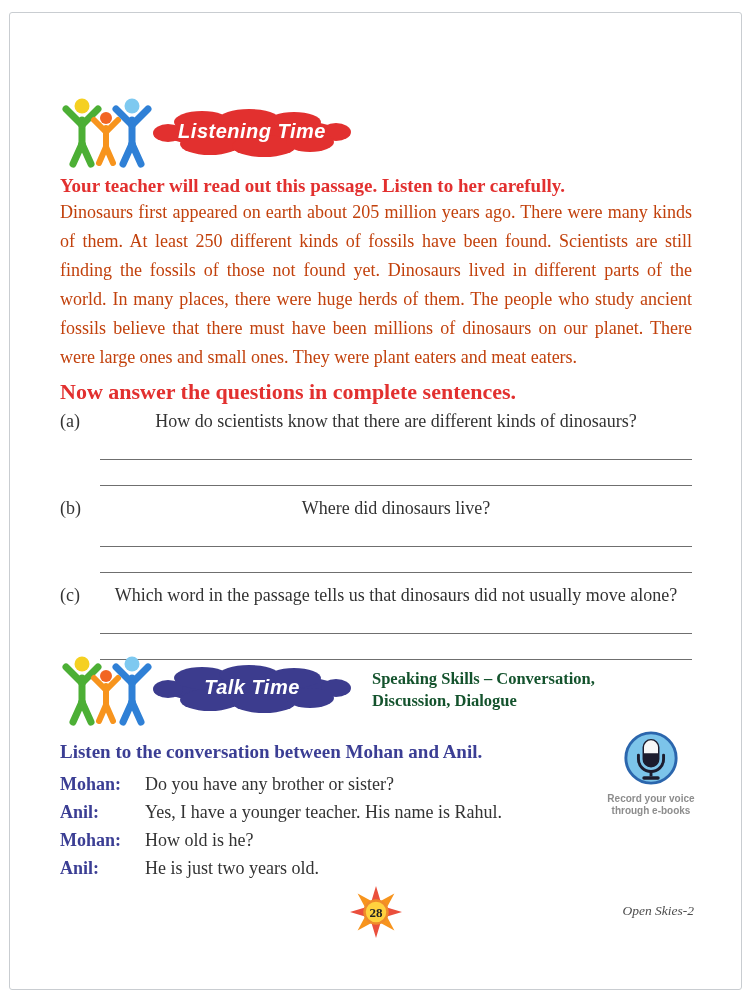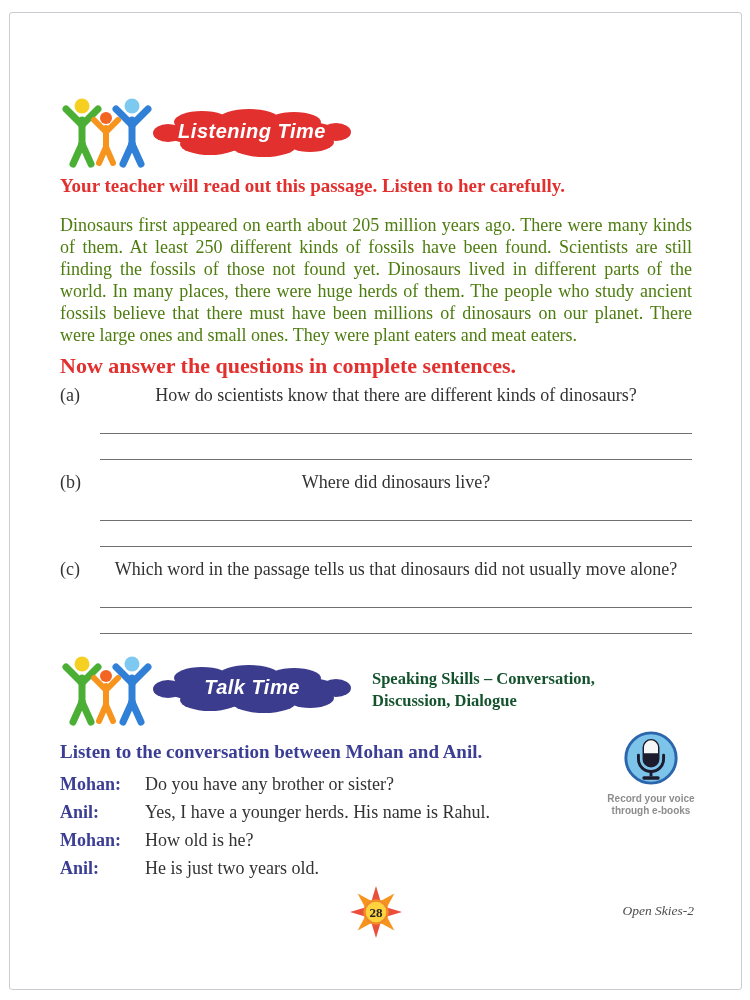--- a/index.html
+++ b/index.html
@@ -37,21 +37,21 @@
     font-weight:bold; font-size:16.5px; line-height:22px;
   }
   #listening-skills { top:30px; color:#e2302f; }
   #talk-skills { top:16px; color:#14532d; }
 
   .red-text { color:#e2302f; }
   .blue-text { color:#3b3e94; }
 
   .instruction { font-weight:bold; font-size:19px; line-height:24px; margin-top:4px; }
   .passage {
-    font-size:18px; line-height:22px; text-align:justify; margin-top:16px; color:#4d7c0f;
+    font-size:18px; line-height:29px; text-align:justify; margin-top:0; color:#c2410c;
   }
   .questions-heading { font-weight:bold; font-size:22px; line-height:24px; margin-top:8px; }
 
   .question { display:flex; margin-top:6px; }
   .question.q-b, .question.q-c { margin-top:11px; }
   .q-label { width:40px; font-size:18px; line-height:22px; color:#333; }
   .q-body { flex:1;text-align:center; }
   .q-text { font-size:18px; line-height:22px; color:#333; }
   .answer-line { height:26px; border-bottom:1.5px solid #6f6f6f; }
   .answer-line.first { margin-top:2px; }
@@ -217,21 +217,21 @@
       <div>Discussion, Dialogue</div>
     </div>
   </div>
 
   <p class="instruction blue-text" style="margin-top:12px;">Listen to the conversation between Mohan and Anil.</p>
 
   <div class="dialogue">
     <span class="speaker">Mohan:</span>
     <span class="dialogue-text">Do you have any brother or sister?</span>
     <span class="speaker">Anil:</span>
-    <span class="dialogue-text">Yes, I have a younger herds. His name is Rahul.</span>
+    <span class="dialogue-text">Yes, I have a younger teacher. His name is Rahul.</span>
     <span class="speaker">Mohan:</span>
     <span class="dialogue-text">How old is he?</span>
     <span class="speaker">Anil:</span>
     <span class="dialogue-text">He is just two years old.</span>
   </div>
 </section>
 
 <div id="record-box">
   <span>
     <svg width="58" height="58" viewBox="0 0 60 60">

